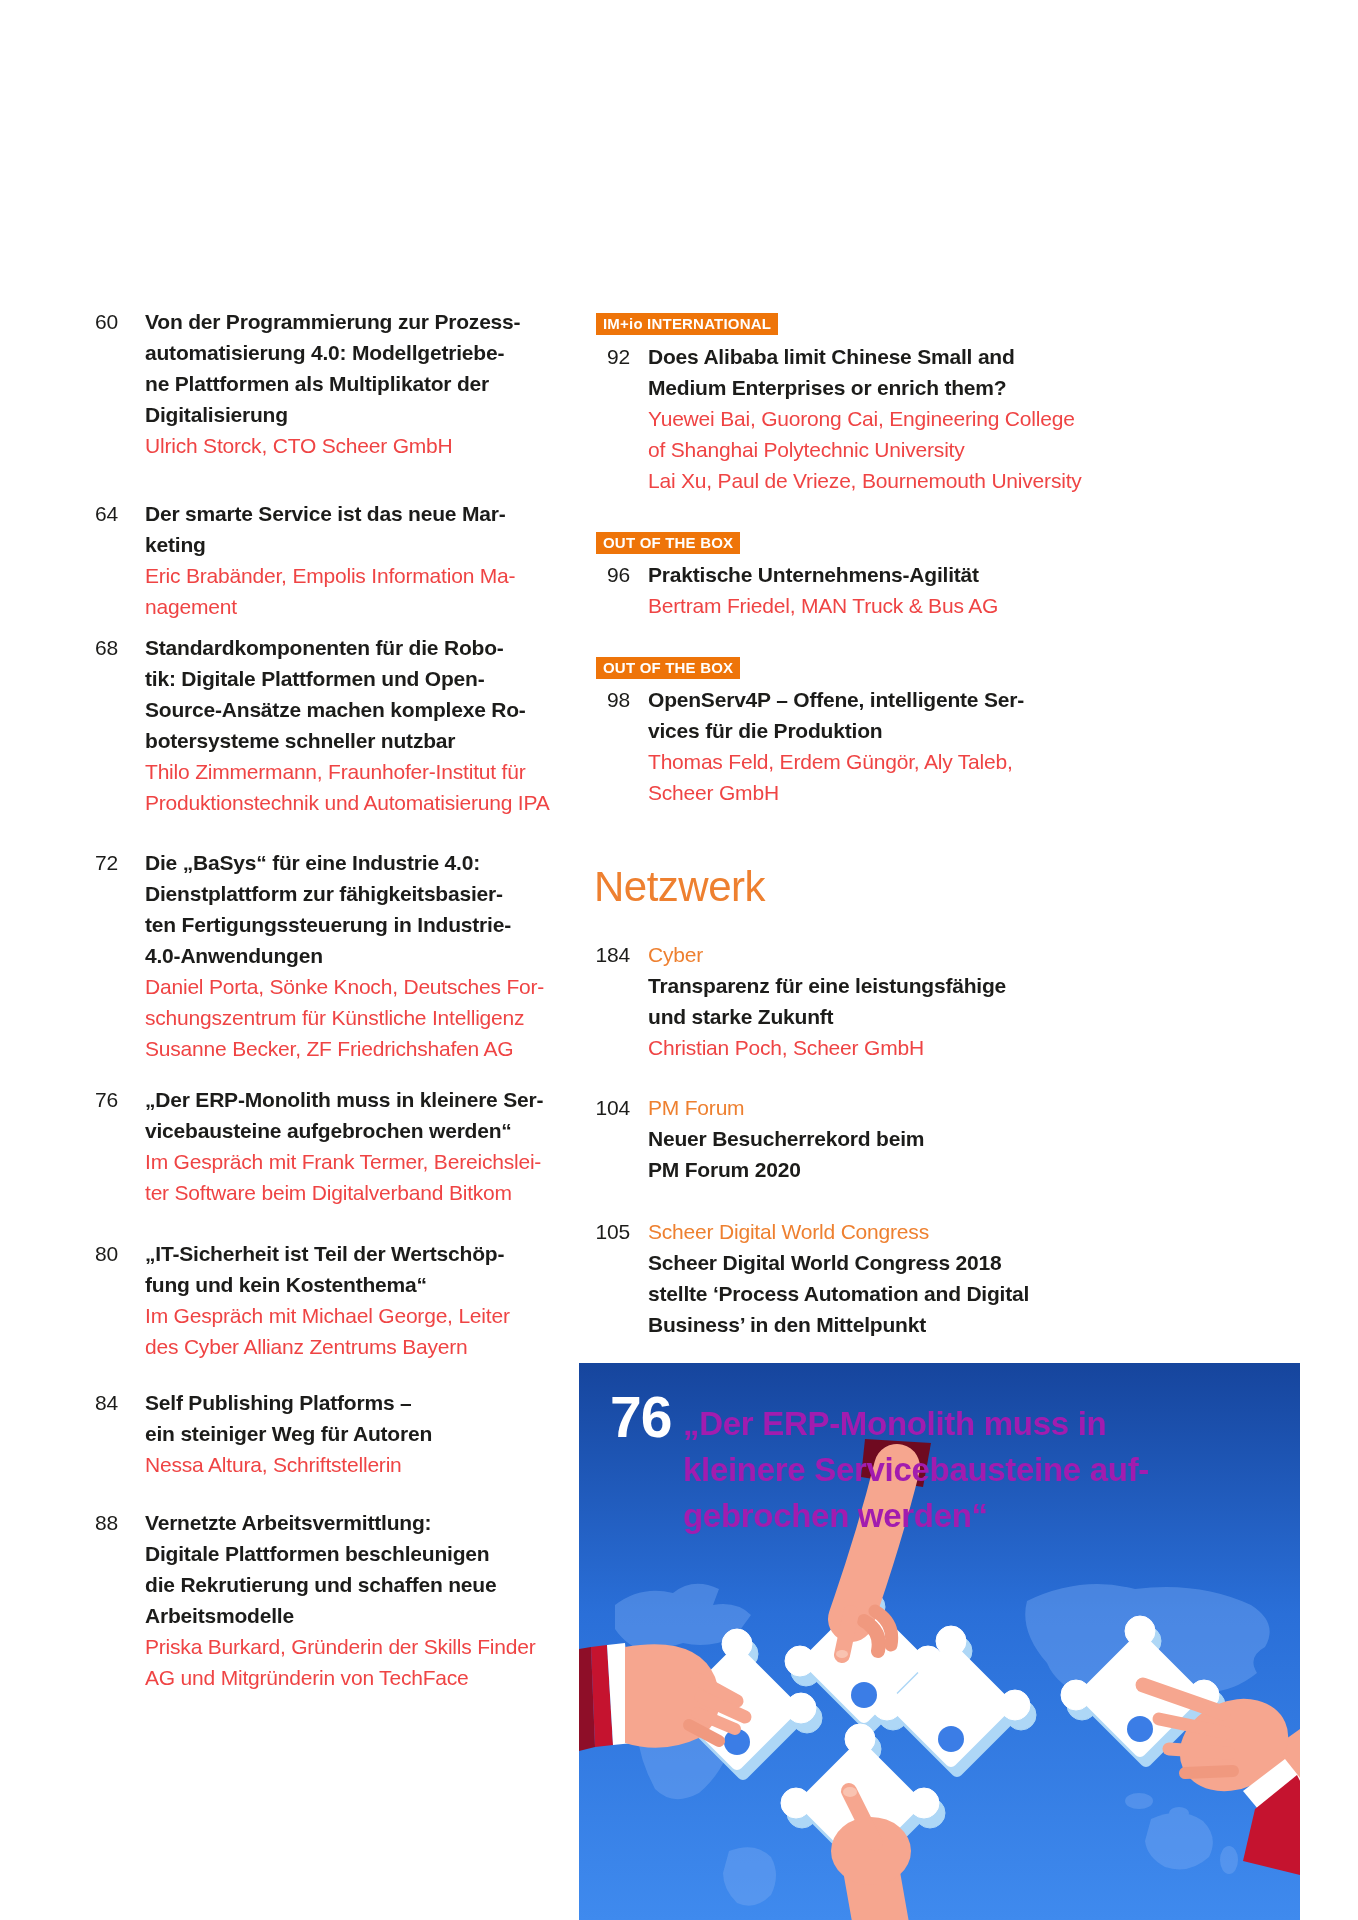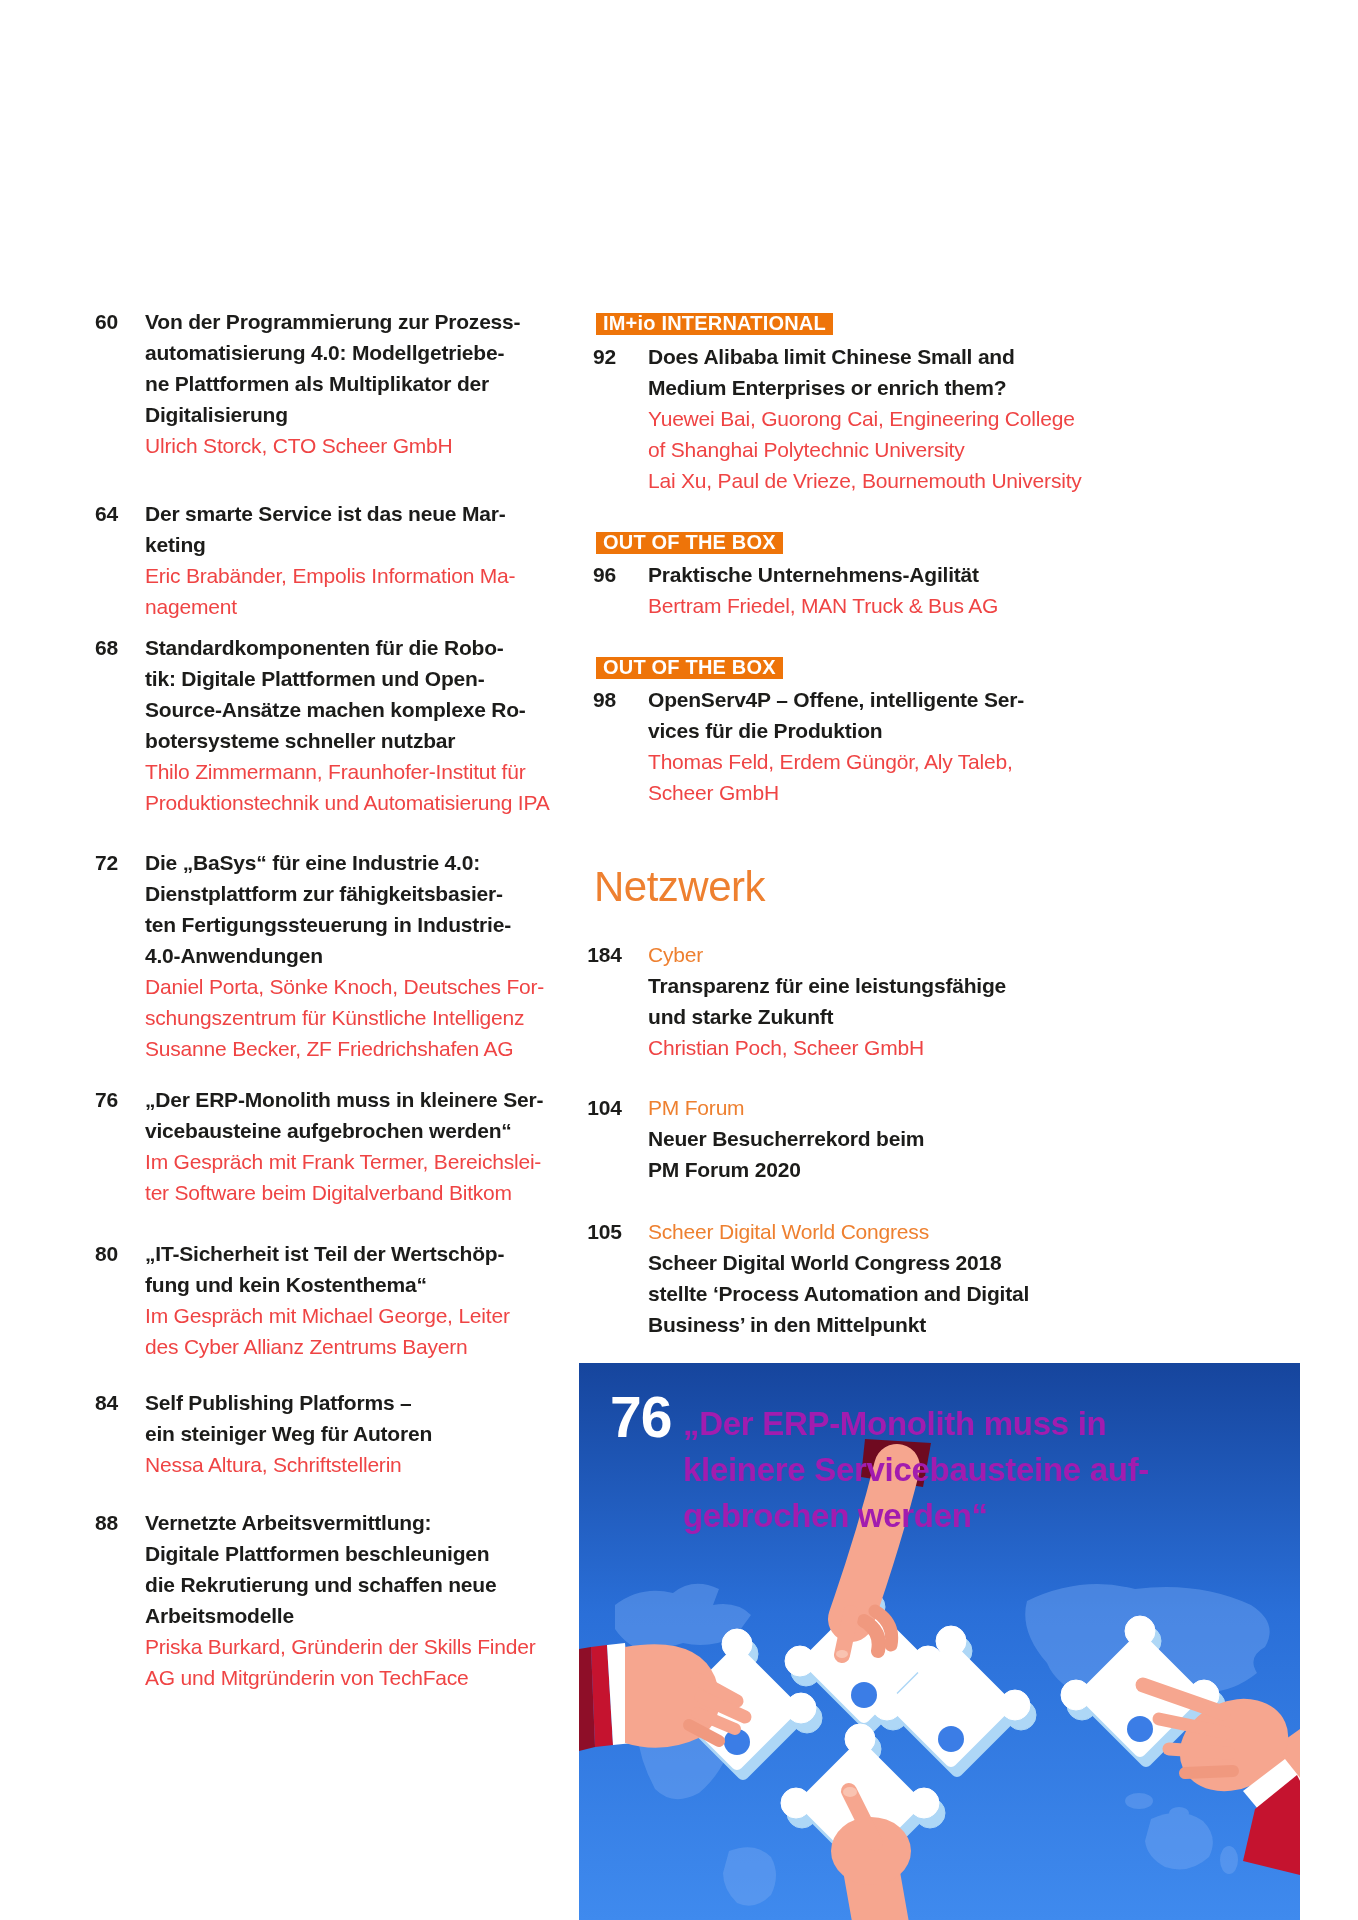--- a/index.html
+++ b/index.html
@@ -1,32 +1,32 @@
 <!DOCTYPE html>
 <html><head>
 <meta charset="utf-8">
 <style>
   html,body{margin:0;padding:0;background:#ffffff;}
   .page{
     position:relative;width:1358px;height:1920px;background:#ffffff;
     font-family:"Liberation Sans",sans-serif;color:#1c1c1a;overflow:hidden;
   }
   .entry{position:absolute;display:flex;align-items:flex-start;}
-  .entry .num{flex:0 0 auto;font-weight:bold;font-size:21px;line-height:31px;letter-spacing:-0.2px;}
+  .entry .num{flex:0 0 auto;font-weight:normal;font-size:21px;line-height:31px;letter-spacing:-0.2px;}
   .col-l{left:95px;width:480px;}
   .col-l .num{width:50px;text-align:left;}
   .col-r{left:579px;width:580px;}
-  .col-r .num{width:51px;text-align:center;margin-right:18px;}
+  .col-r .num{width:51px;text-align:right;margin-right:18px;}
   .body{flex:1 1 auto;min-width:0;}
   .title{font-weight:bold;font-size:21px;line-height:31px;white-space:pre-line;letter-spacing:-0.2px;}
   .authors{font-weight:400;font-size:21px;line-height:31px;white-space:pre-line;letter-spacing:-0.2px;color:#ef4444;}
   .label{font-weight:400;font-size:21px;line-height:31px;color:#ee8030;letter-spacing:-0.2px;}
   .badge{
     position:absolute;left:596px;background:#ee7409;color:#ffffff;
-    font-weight:bold;font-size:20px;line-height:19px;padding:1px 7px 2px 7px;letter-spacing:0.2px;
+    font-weight:bold;font-size:15px;line-height:19px;padding:1px 7px 2px 7px;letter-spacing:0.2px;
   }
   .section-heading{
     position:absolute;left:594px;top:862px;color:#ee8030;
     font-size:42px;line-height:50px;font-weight:400;letter-spacing:-0.5px;
   }
   .feature{position:absolute;left:579px;top:1363px;width:721px;height:557px;overflow:hidden;}
   .feature svg{position:absolute;left:0;top:0;}
   .f-num{
     position:absolute;left:31px;top:24px;font-size:57px;font-weight:bold;color:#ffffff;
     letter-spacing:-1px;line-height:60px;

